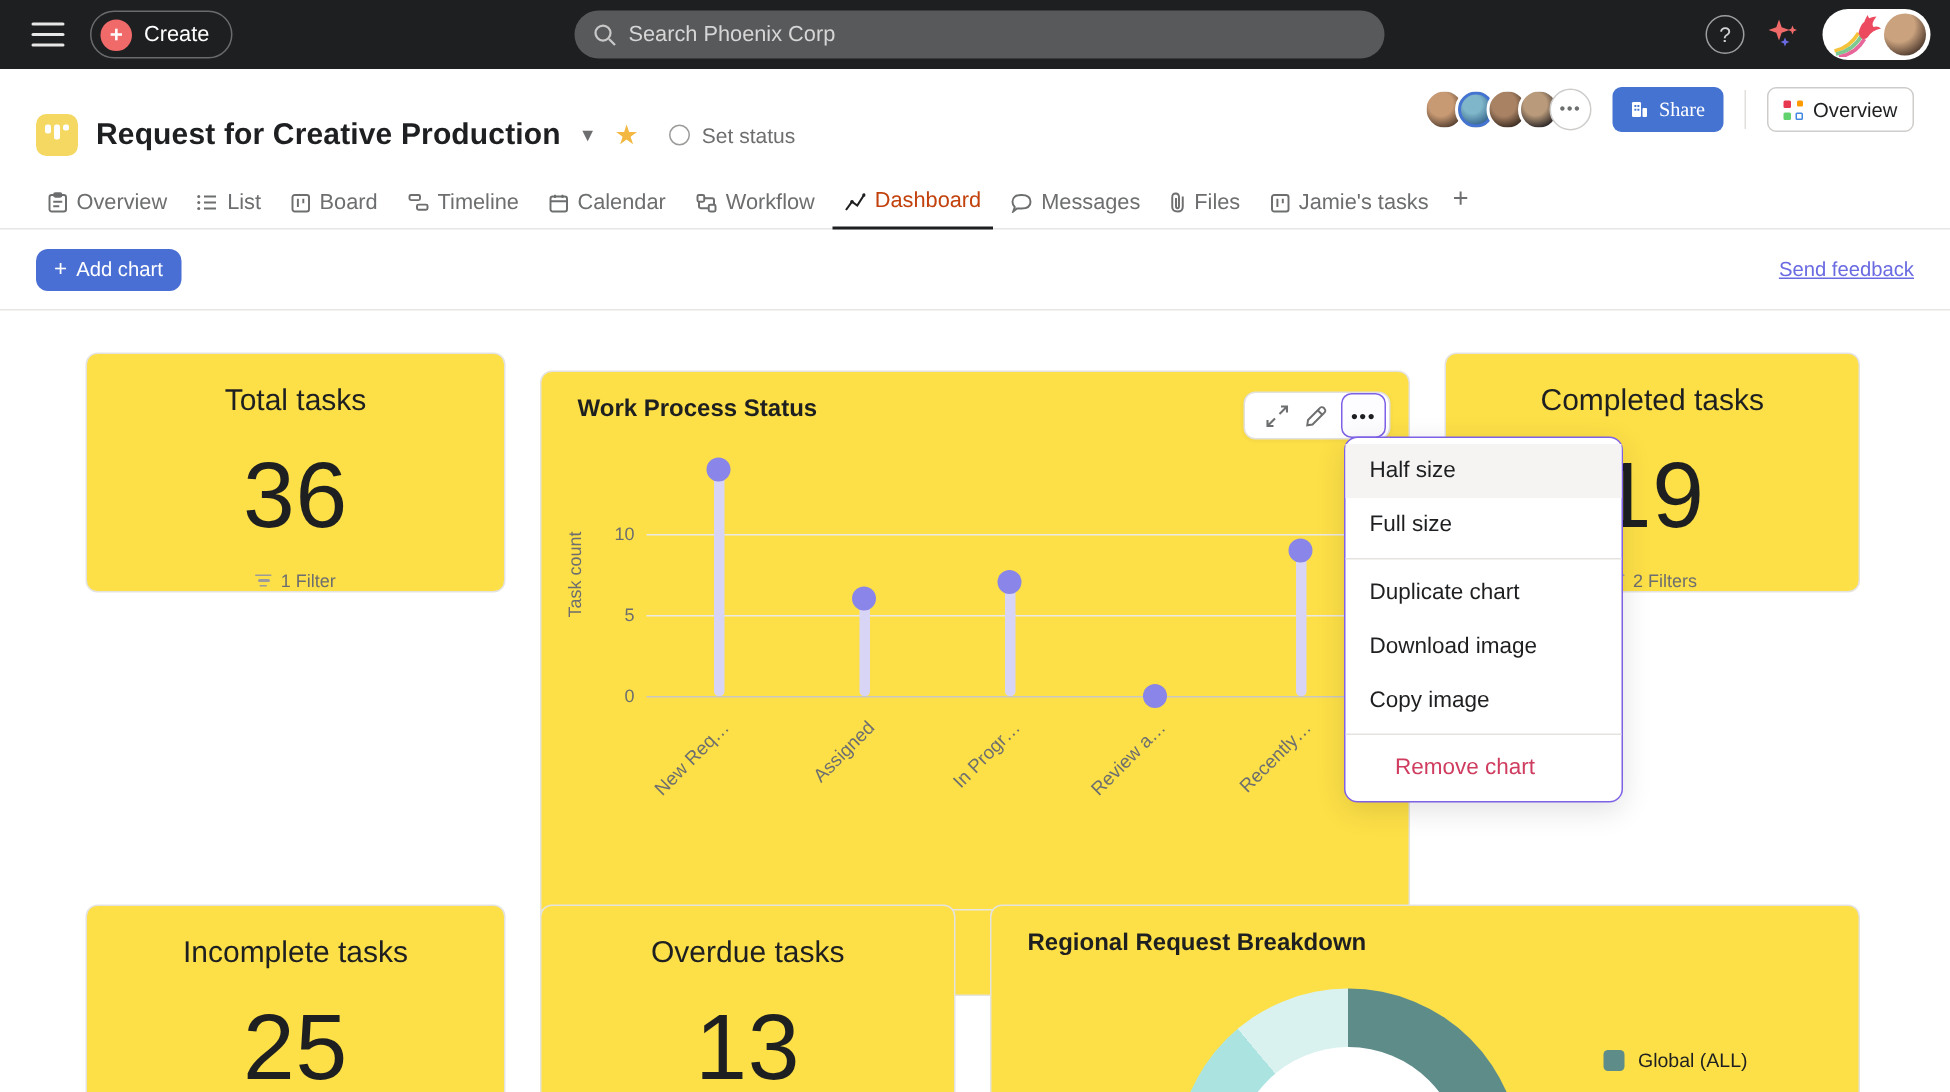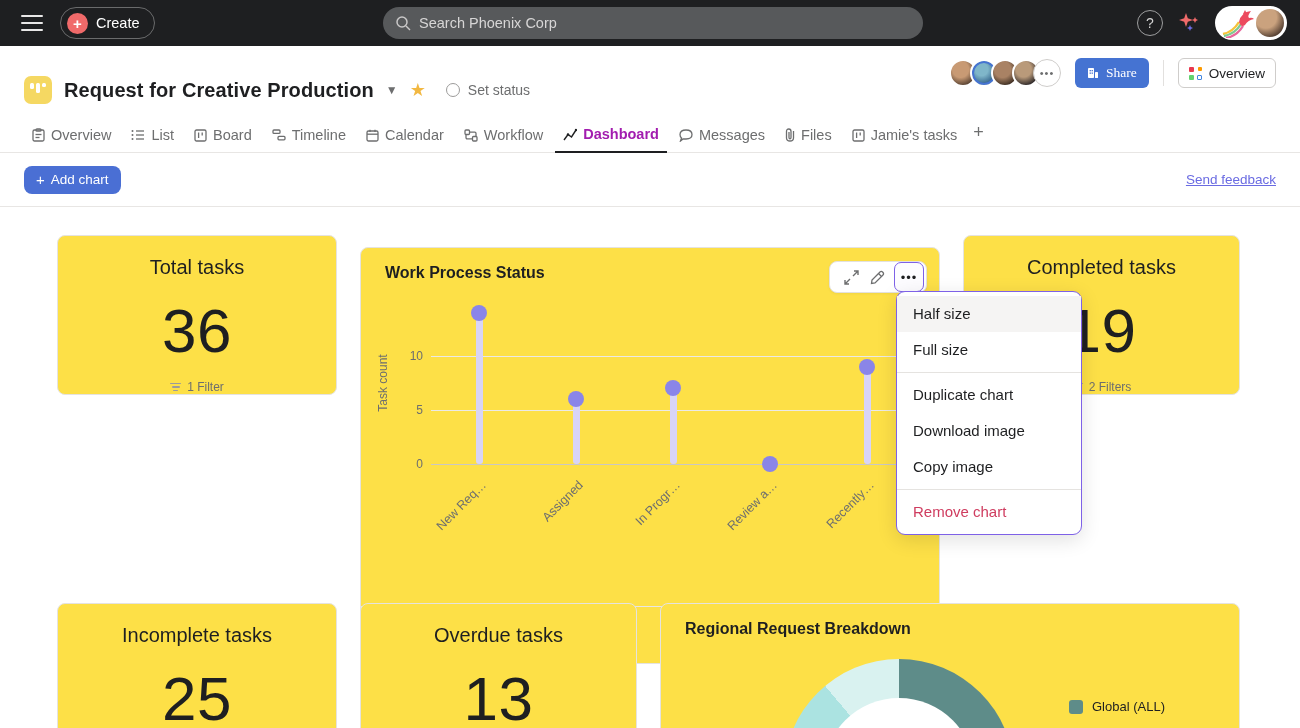--- a/index.html
+++ b/index.html
@@ -63,21 +63,21 @@
   .grid-ic i:nth-child(2){ right:0; top:0; background:#fd9a00; width:4px; height:4px; }
   .grid-ic i:nth-child(3){ left:0; bottom:0; background:#62d26f; }
   .grid-ic i:nth-child(4){ right:0; bottom:0; border:1.5px solid #4186e0; width:5px; height:5px; background:#fff; }
 
   
   .tabs { display:flex; align-items:flex-end; gap:4px; margin-top:14px; padding-left:24px; height:33px;
     border-bottom:1px solid #e8e6e4; margin-left:-24px; padding-right:40px; }
   .tab { display:flex; align-items:center; gap:6px; font-size:14.5px; color:#6d6e6f; padding:0 8px 9px 8px;
     cursor:pointer; white-space:nowrap; }
   .tab svg { stroke:#6d6e6f; }
-  .tab.active { color:#a21caf; font-weight:700; border-bottom:2px solid #1e1f21; margin-bottom:-1px; }
+  .tab.active { color:#c2410c; font-weight:400; border-bottom:2px solid #1e1f21; margin-bottom:-1px; }
   .tab.active svg { stroke:#1e1f21; }
   .tab-add { font-size:18px; color:#6d6e6f; padding:0 8px 9px 4px; cursor:pointer; }
 
   
   .actionbar { height:54px; border-bottom:1px solid #e8e6e4; display:flex; align-items:center;
     justify-content:space-between; padding:0 24px; }
   .add-chart-btn { height:28px; padding:0 12px; background:#4a6fd4; color:#fff; border:none; border-radius:8px;
     font-size:13.5px; display:flex; align-items:center; gap:6px; cursor:pointer; font-family:inherit; }
   .add-chart-btn .pl { font-size:15px; font-weight:400; }
   .feedback-link { font-size:13.5px; color:#6a6be2; text-decoration:underline; cursor:pointer; }
@@ -120,21 +120,21 @@
   .xlab { position:absolute; width:96px; text-align:right; font-size:12.5px; color:#6d6e6f;
     transform:rotate(-45deg); transform-origin:100% 0; top:230px; }
   .chart-footer { position:absolute; left:0; right:0; bottom:0; height:57px; border-top:1px solid #e8e6e4;
     display:flex; align-items:center; padding-left:24px; }
 
   
   .menu { position:absolute; left:896px; top:291px; width:186px; background:#fff; border:1.5px solid #7e61e7;
     border-radius:9px; box-shadow:0 5px 20px rgba(0,0,0,.12); padding:4px 0; z-index:50; }
   .menu-item { height:36px; line-height:36px; padding:0 16px; font-size:15px; color:#1e1f21; cursor:pointer; }
   .menu-item.hovered { background:#f5f4f3; }
-  .menu-item.danger { color:#cf3c5f; }
+  .menu-item.danger { color:#cf3c5f;margin-left:17px; }
   .menu-divider { height:1px; background:#e5e3e0; margin:4px 0; }
 
   
   .donut { position:absolute; left:123px; top:55px; width:230px; height:230px; border-radius:50%; }
   .donut::after { content:""; position:absolute; inset:39px; background:#fff; border-radius:50%; }
   .legend { position:absolute; left:408px; top:95px; display:flex; align-items:center; gap:9px; }
   .legend .swatch { width:14px; height:14px; border-radius:3px; }
   .legend .ltext { font-size:13px; color:#1e1f21; }
 </style>
 </head>

